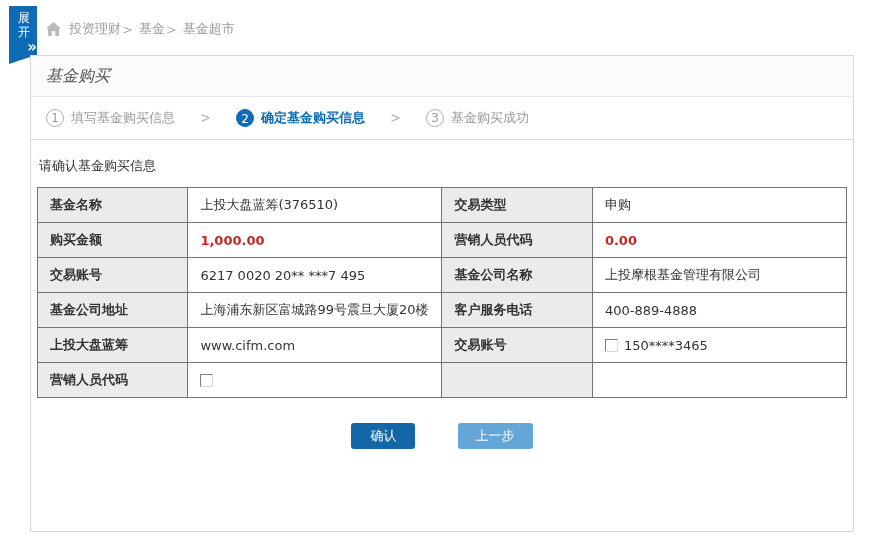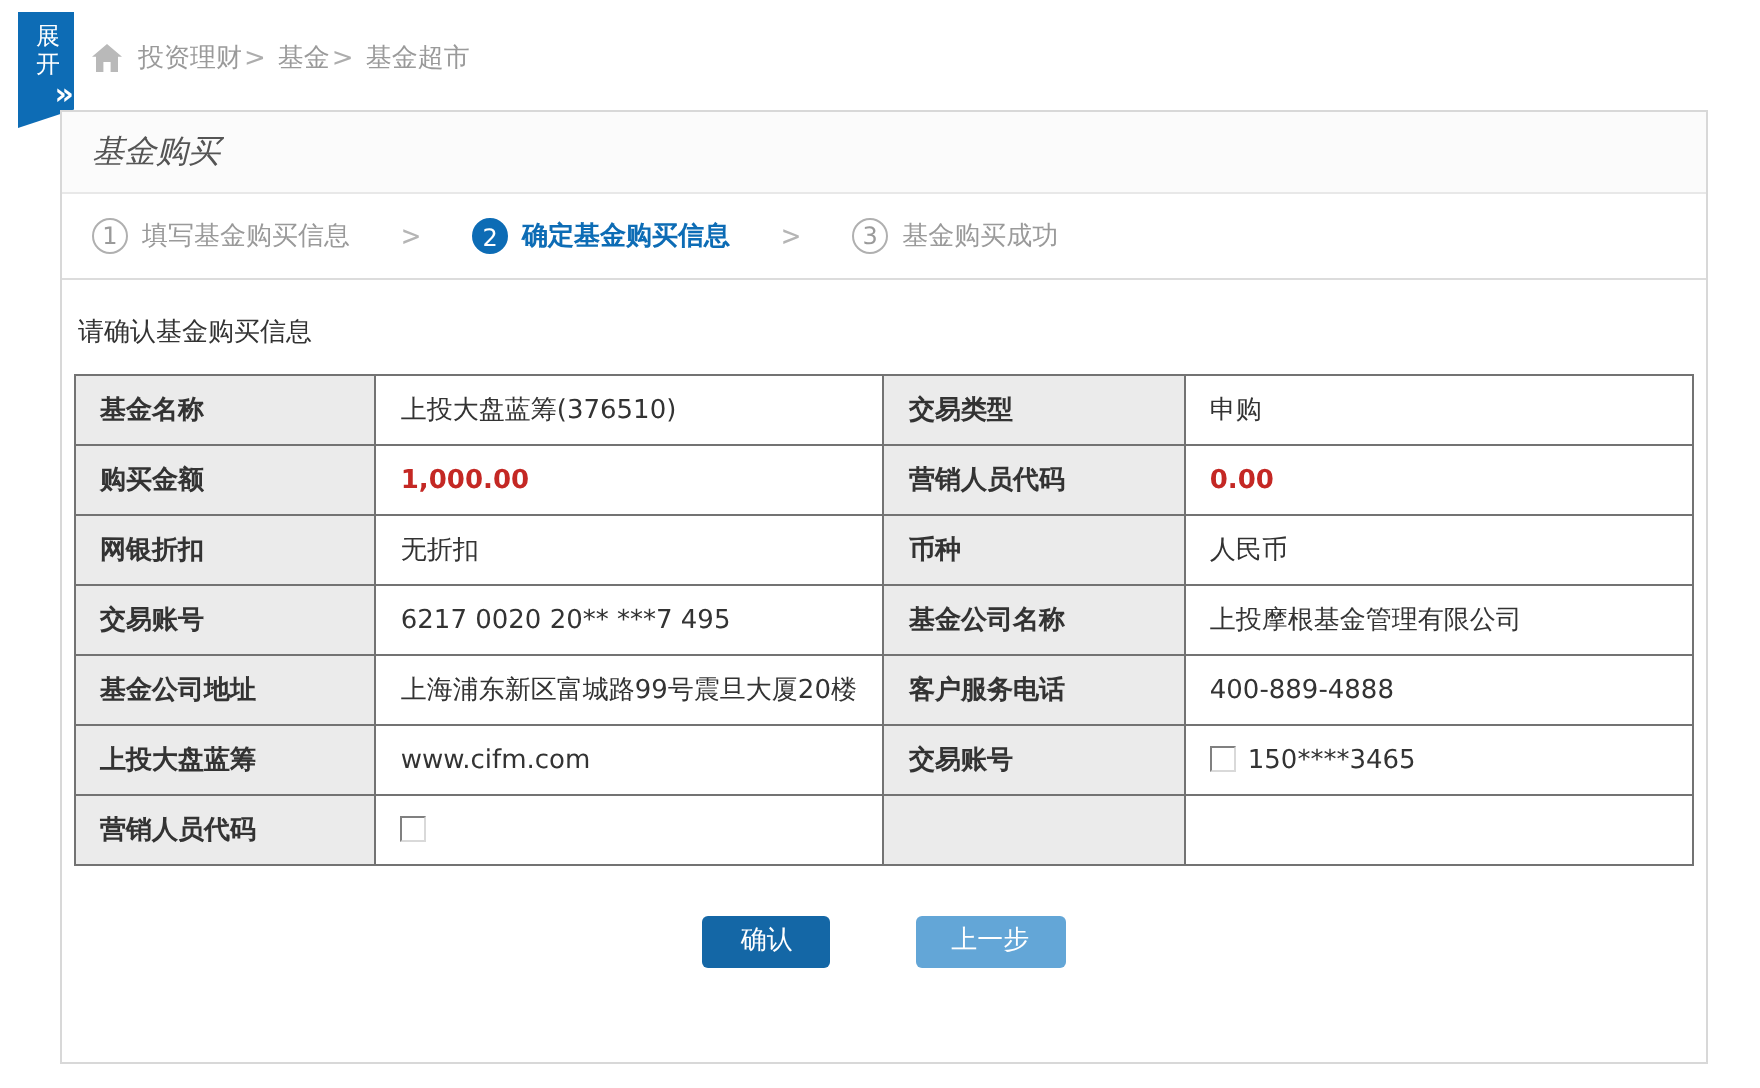--- a/index.html
+++ b/index.html
@@ -132,26 +132,20 @@
         <td class="lbl">交易类型</td>
         <td class="val">申购</td>
       </tr>
       <tr>
         <td class="lbl">购买金额</td>
         <td class="val red">1,000.00</td>
         <td class="lbl">营销人员代码</td>
         <td class="val red">0.00</td>
       </tr>
       <tr>
-        <td class="lbl">网银折扣</td>
-        <td class="val">无折扣</td>
-        <td class="lbl">币种</td>
-        <td class="val">人民币</td>
-      </tr>
-      <tr>
         <td class="lbl">交易账号</td>
         <td class="val">6217 0020 20** ***7 495</td>
         <td class="lbl">基金公司名称</td>
         <td class="val">上投摩根基金管理有限公司</td>
       </tr>
       <tr>
         <td class="lbl">基金公司地址</td>
         <td class="val">上海浦东新区富城路99号震旦大厦20楼</td>
         <td class="lbl">客户服务电话</td>
         <td class="val">400-889-4888</td>

